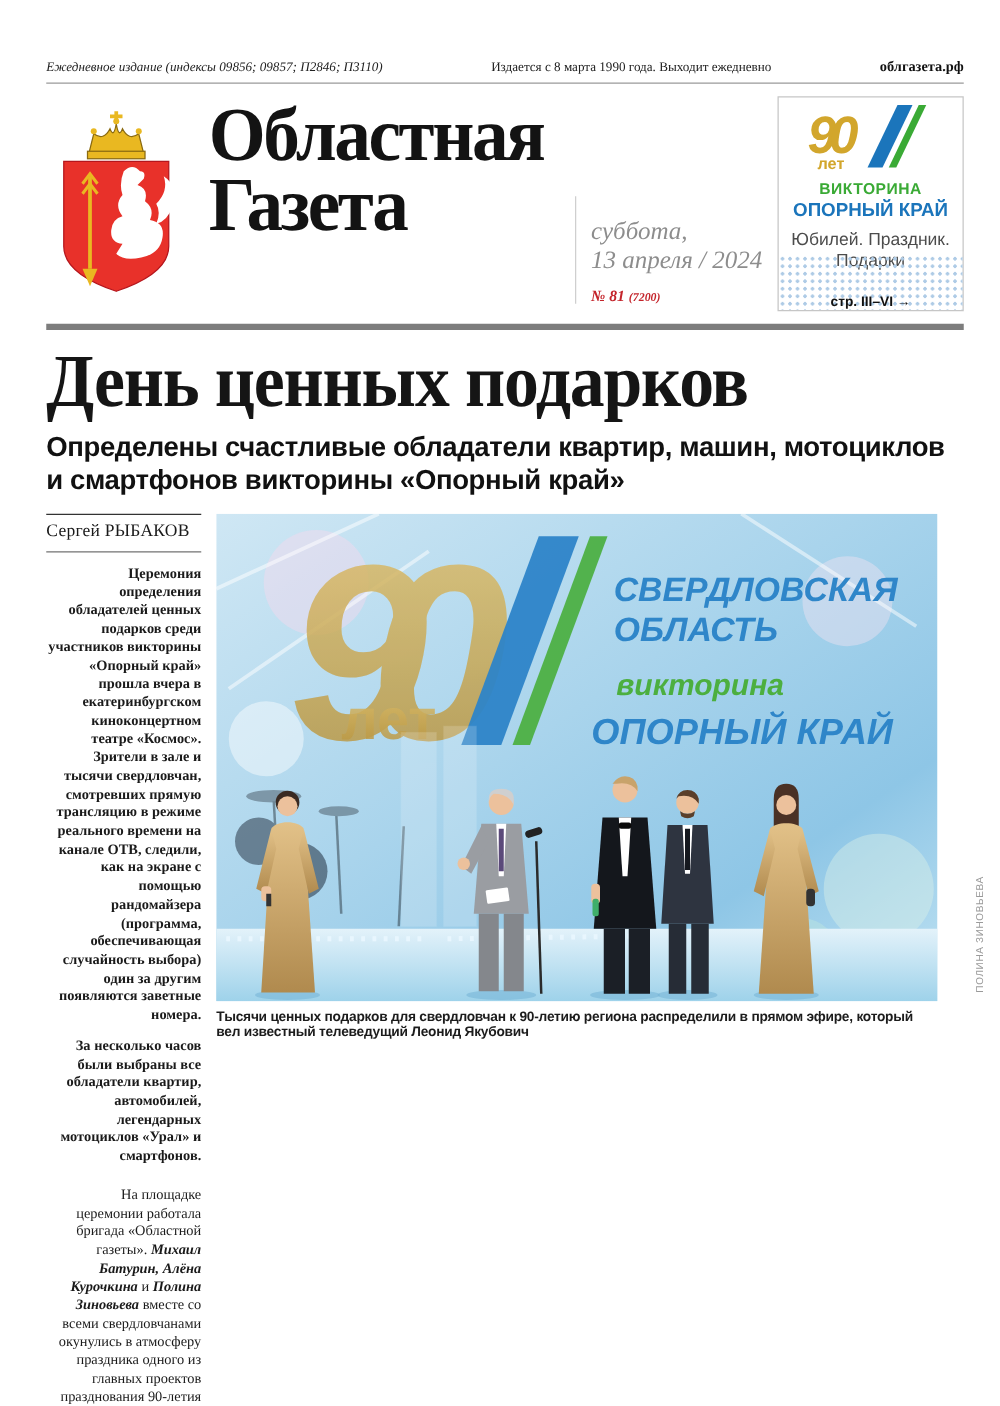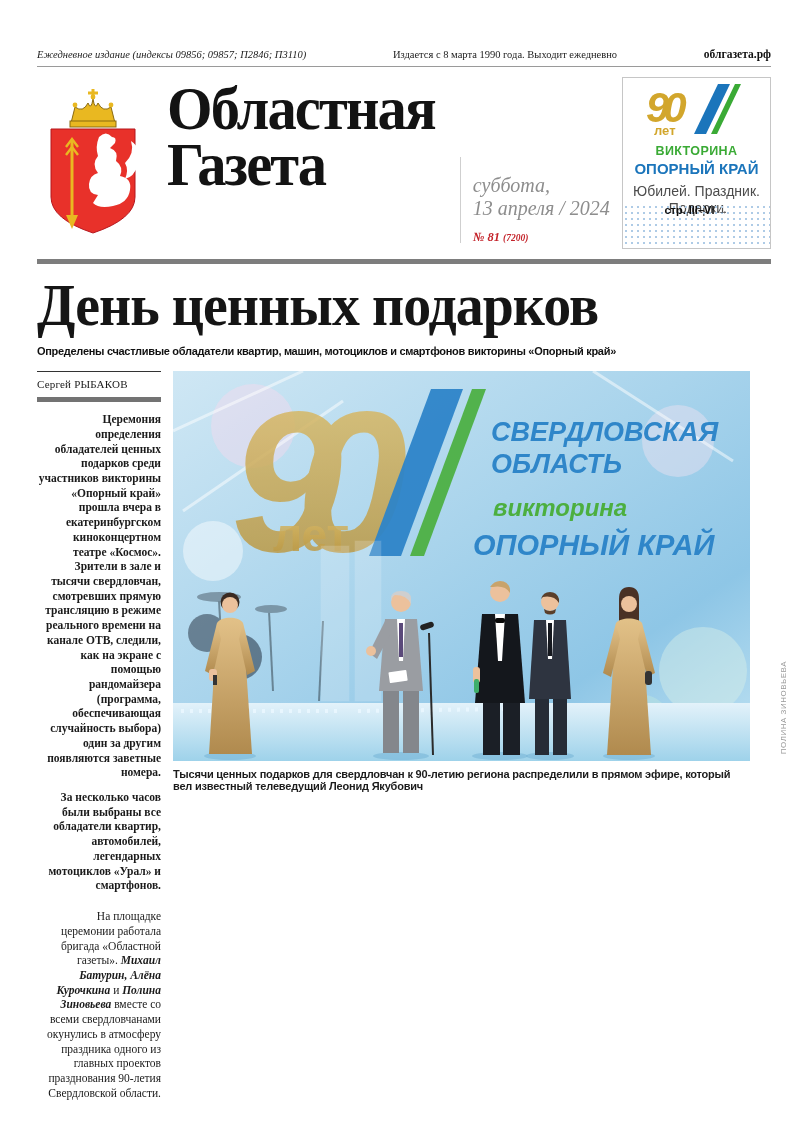--- a/index.html
+++ b/index.html
@@ -28,35 +28,35 @@
   .dateblock .issue{margin-top:10px;color:#c4242b;font-weight:bold;font-size:12.5px;}
   .dateblock .issue .small{font-size:9.5px;font-weight:bold;}
   .promo{margin-left:auto;width:148px;height:170px;border:1px solid #c6c6c6;
     display:flex;flex-direction:column;align-items:center;text-align:center;
     font-family:"Liberation Sans","DejaVu Sans",sans-serif;position:relative;}
   .promo .p-l1{color:#3aaa35;font-weight:bold;font-size:12.5px;letter-spacing:.4px;margin-top:4px;}
   .promo .p-l2{color:#1b75bb;font-weight:bold;font-size:15px;margin-top:2px;}
   .promo .p-l3{color:#4c4c4c;font-size:14px;margin-top:6px;line-height:1.2;}
   .promo .halftone{position:absolute;bottom:0;left:0;right:0;height:44px;
     background-image:radial-gradient(#aecbe6 1.4px,transparent 1.5px);background-size:6px 6px;
-    display:flex;align-items:flex-start;justify-content:center;}
+    display:flex;align-items:flex-end;justify-content:center;}
   .promo .pageref{font-weight:bold;font-size:11px;color:#111;background:transparent;}
   .thickrule{height:5px;background:#7d7d7d;margin-top:10px;}
 
   
   .headline{margin-top:10px;font-size:60px;font-weight:600;letter-spacing:-1px;
     line-height:1.05;color:#151515;transform:scaleX(.93);transform-origin:left;white-space:nowrap;}
   .subtitle{margin-top:8px;font-family:"Liberation Sans","DejaVu Sans",sans-serif;
-    font-weight:bold;font-size:11px;letter-spacing:-.3px;color:#111;}
+    font-weight:bold;font-size:22px;letter-spacing:-.3px;color:#111;}
 
   
   .mainrow{display:flex;margin-top:14px;}
   .leftcol{flex:0 0 124px;font-size:11.5px;line-height:1.28;}
-  .byline{border-top:1px solid #333;border-bottom:5px solid #737373;
-    padding:5px 0 6px 0;font-size:11px;letter-spacing:.2px;}
+  .byline{border-top:1px solid #333;border-bottom:1px solid #737373;
+    padding:5px 0 6px 0;font-size:14px;letter-spacing:.2px;}
   .leftcol p{margin:10px 0 0 0;text-align:right;}
   .p-bold{font-weight:bold;}
   .p-just{text-align:justify;text-indent:18px;margin-top:16px !important;}
   .p-just .nm{font-weight:bold;font-style:italic;}
   .photo-wrap{flex:1;margin-left:12px;position:relative;}
   .photo-svg{display:block;width:577px;height:390px;}
   .credit{position:absolute;top:290px;right:-17px;writing-mode:vertical-rl;transform:rotate(180deg);
     font-family:"Liberation Sans","DejaVu Sans",sans-serif;font-size:8px;color:#9a9a9a;letter-spacing:.5px;}
   .caption{margin-top:7px;font-family:"Liberation Sans","DejaVu Sans",sans-serif;
     font-weight:bold;font-size:11px;letter-spacing:-.2px;color:#1c1c1c;width:577px;}

